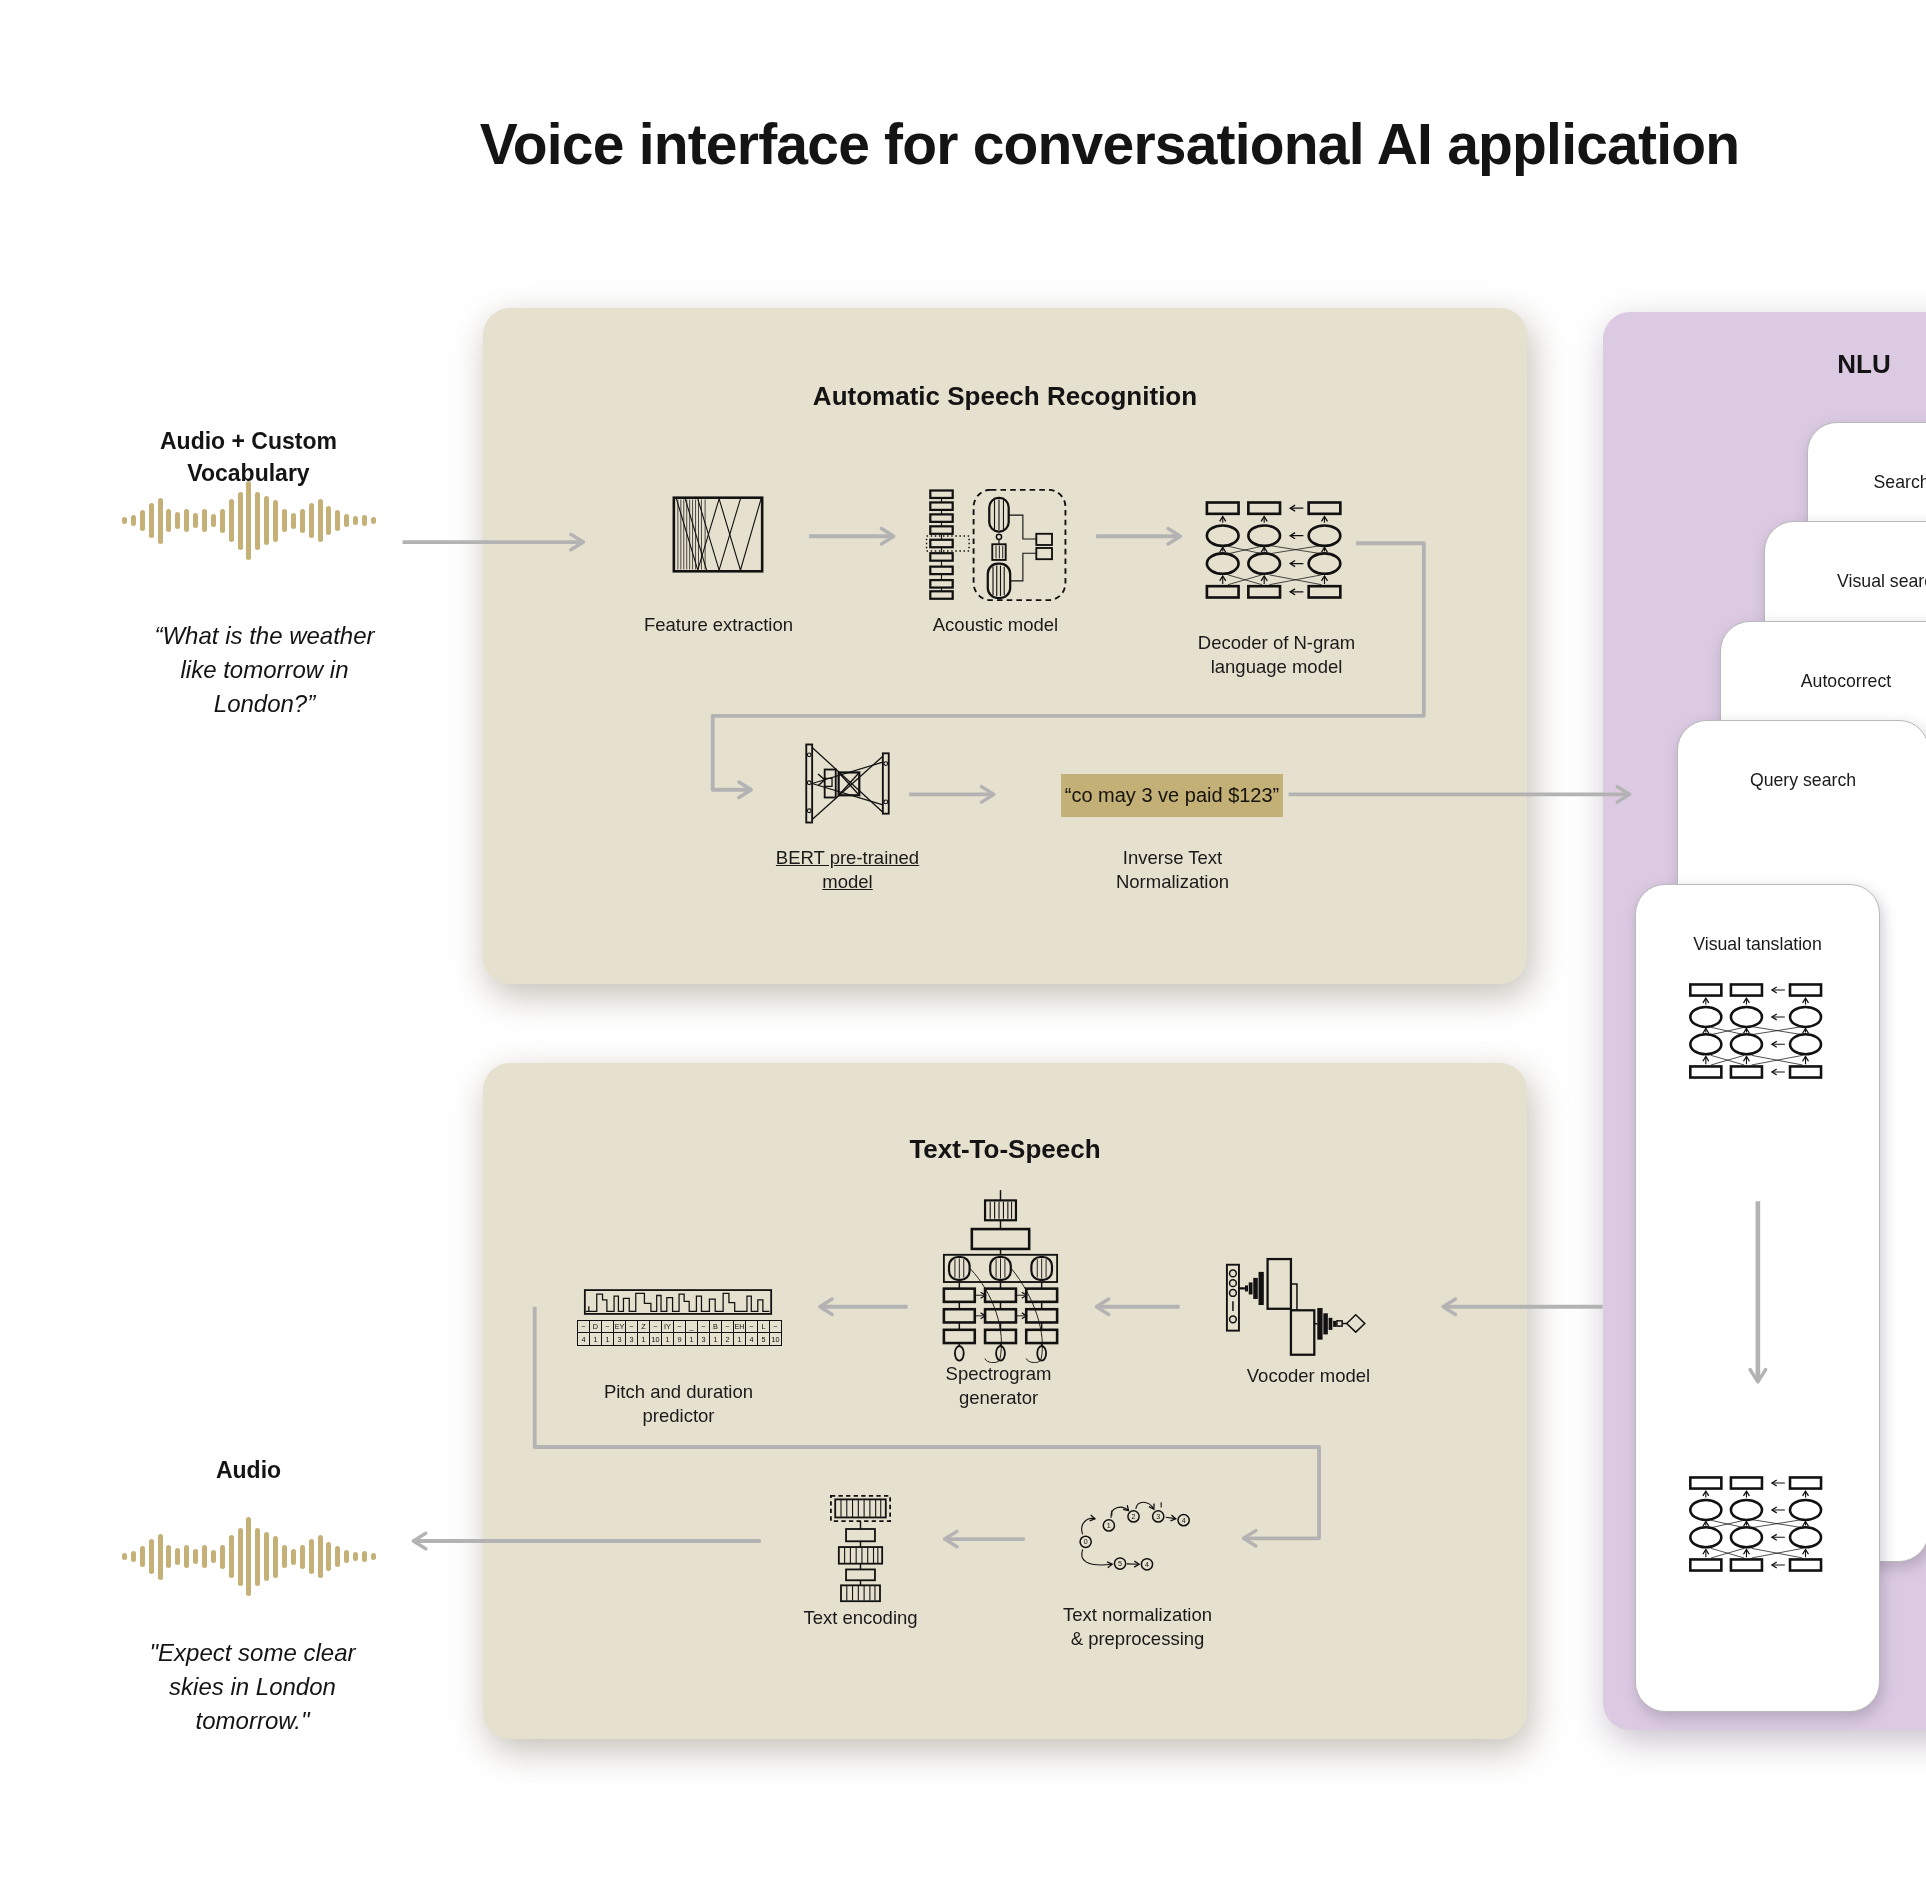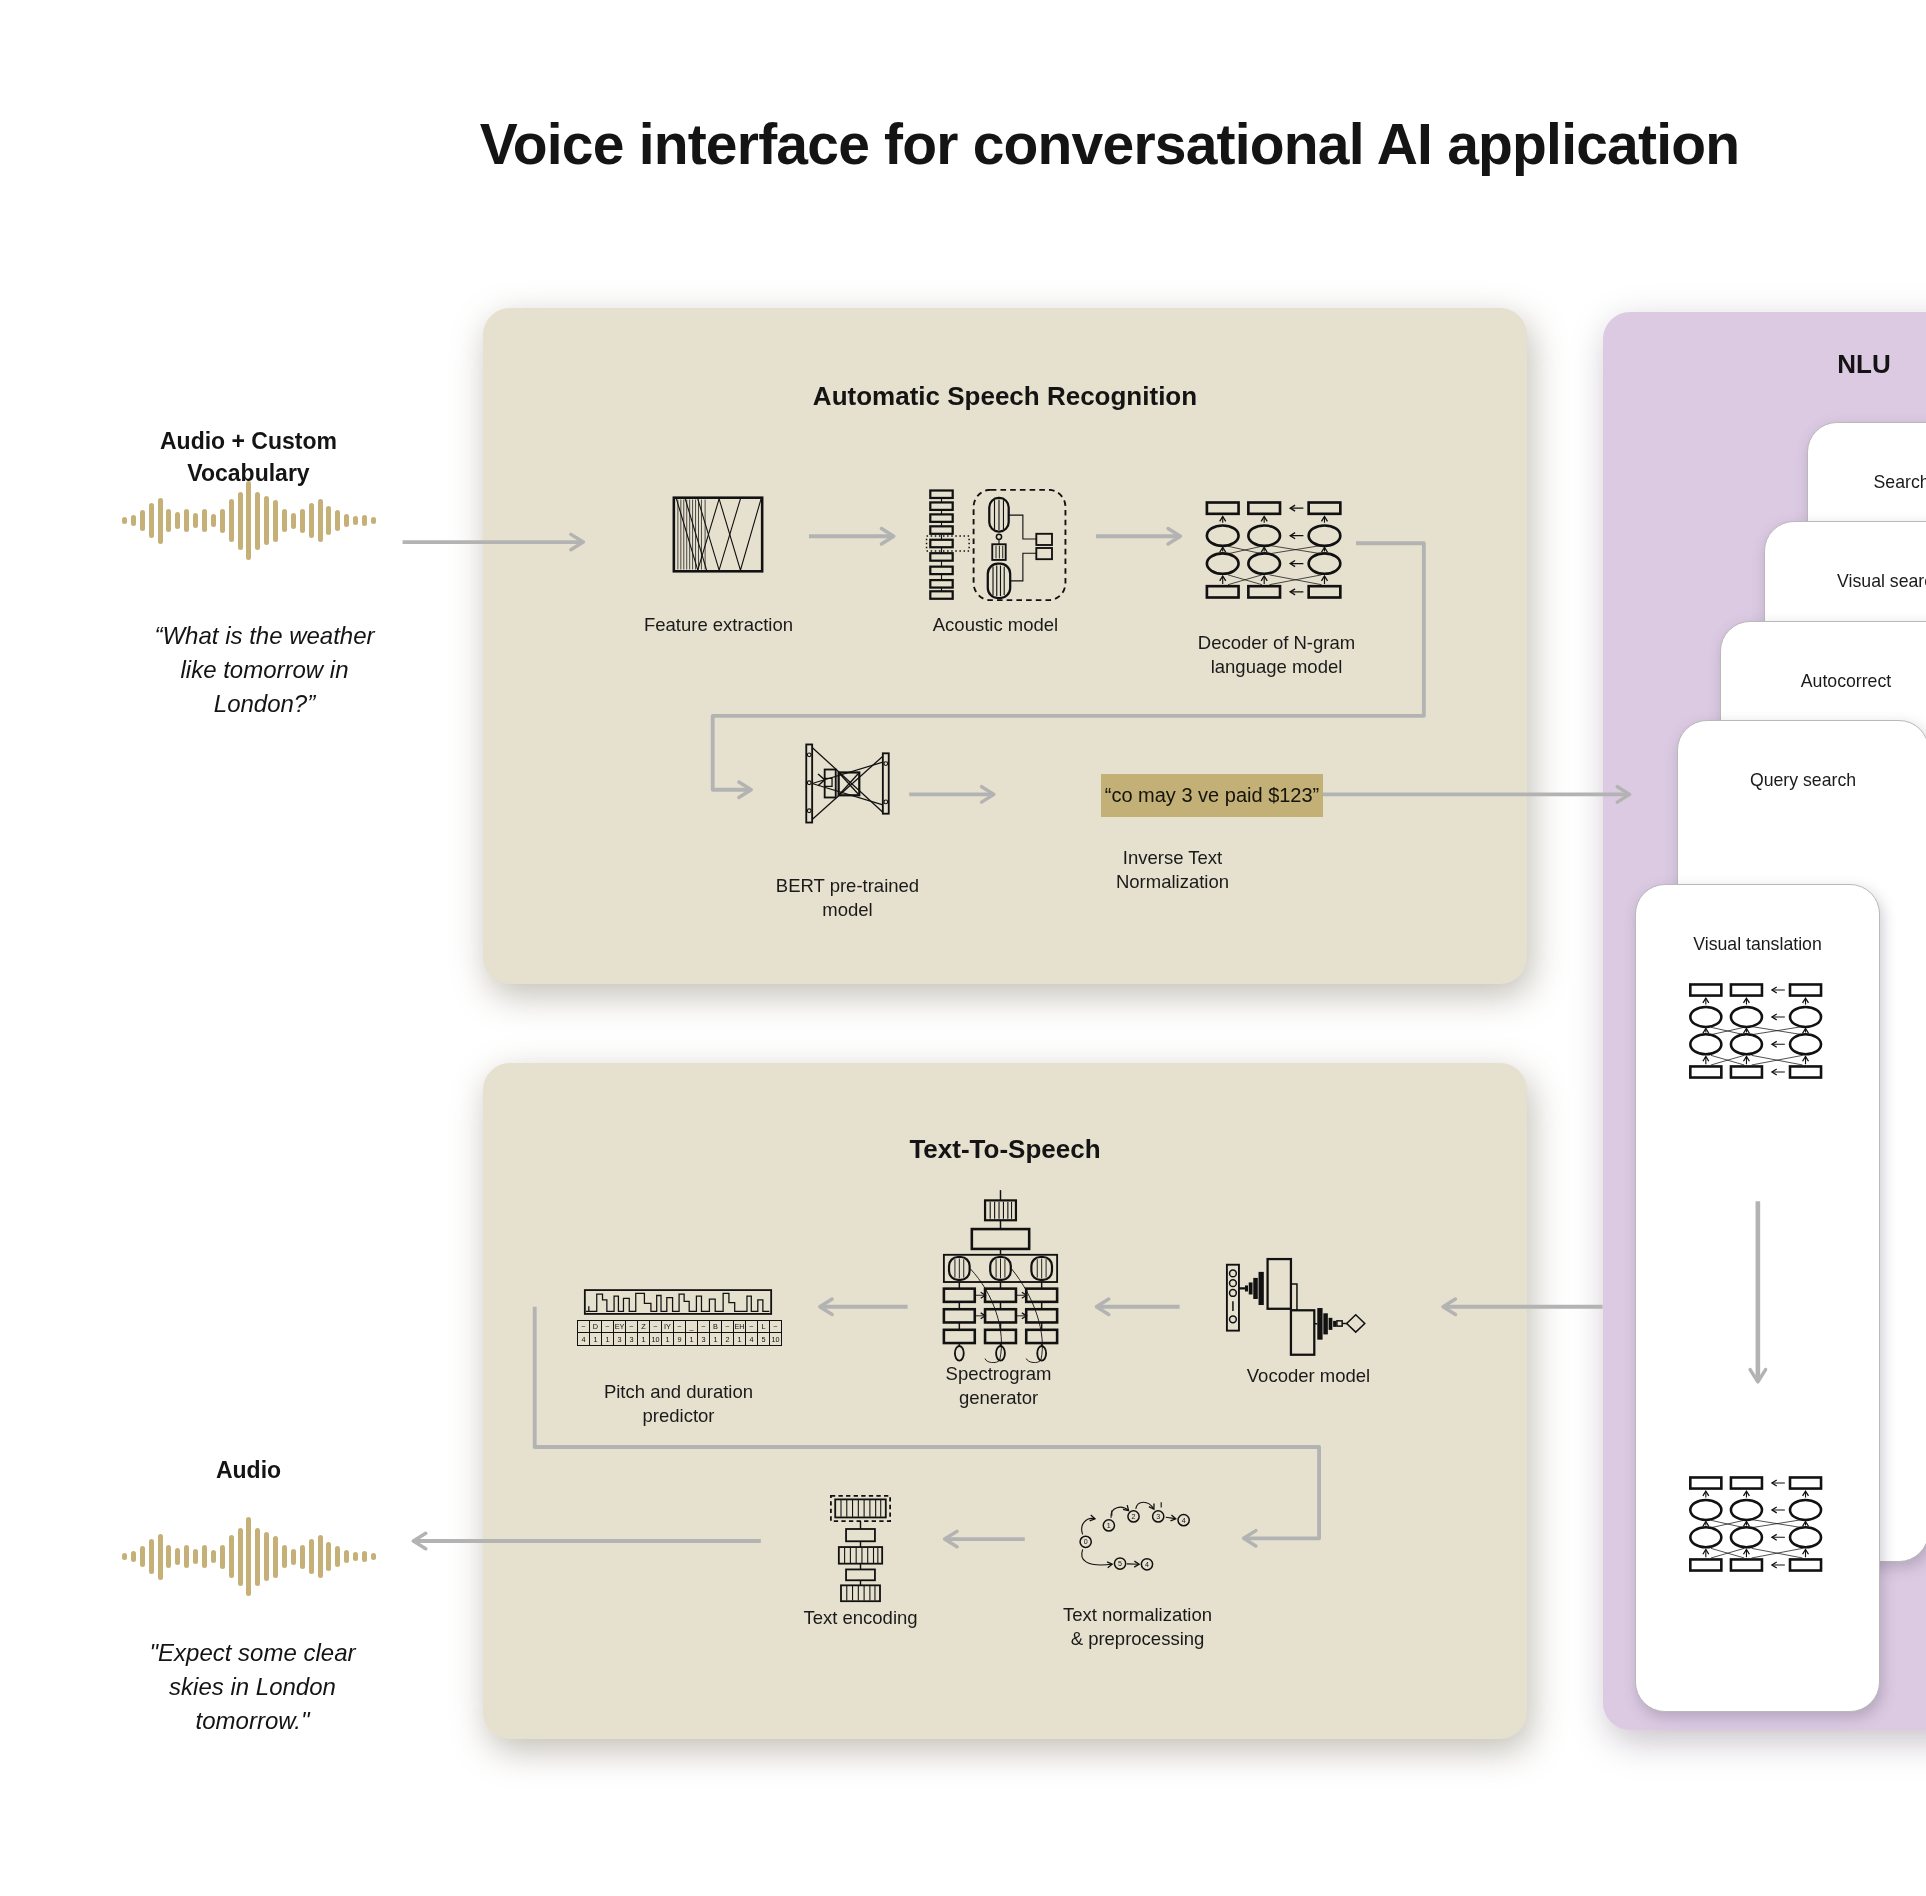--- a/index.html
+++ b/index.html
@@ -11,21 +11,21 @@
   .box{position:absolute;border-radius:27px;}
   .beige{background:#e6e0ce;box-shadow:4.6px 11.6px 35px rgba(125,115,95,.45);}
   .purple{background:#dccae3;box-shadow:4.6px 11.6px 35px rgba(120,105,125,.40);}
   .box-title{font-size:26px;font-weight:700;}
   .side-head{font-size:23px;font-weight:700;line-height:1.4;margin-top:24px;}
   .quote{font-size:24px;font-style:italic;line-height:1.42;}
   .node-label{font-size:18.5px;line-height:1.3;color:#1a1a1a;}
   .wave{display:flex;align-items:center;height:81px;}
   .wbar{width:5px;border-radius:3.1px;background:#c5b078;margin-right:3.9px;flex:none;}
   .wbar:last-child{margin-right:0;}
-  .hl-box{position:absolute;background:#c2b077;display:flex;align-items:center;justify-content:center;font-size:20px;color:#16130a;margin-left:40px;}
+  .hl-box{position:absolute;background:#c2b077;display:flex;align-items:center;justify-content:center;font-size:20px;color:#16130a;}
   .nlu-card{position:absolute;background:#ffffff;border:1.5px solid #b9b9b9;border-radius:30px;box-shadow:2.3px 5.4px 14px rgba(95,85,105,.30);}
   .card-label{position:absolute;top:49px;left:0;width:100%;text-align:center;font-size:17.7px;color:#1a1a1a;}
   .ptable{display:grid;grid-template-columns:repeat(17,12px);grid-auto-rows:12.7px;border-left:0.8px solid #111;border-top:0.8px solid #111;background:transparent;}
   .pcell{border-right:0.8px solid #111;border-bottom:0.8px solid #111;font-size:7.3px;display:flex;align-items:center;justify-content:center;color:#111;}
   svg{display:block;}
 </style>
 </head>
 <body>
 
 <div id="canvas">
@@ -422,21 +422,21 @@
   <svg class="abs" style="left:803px;top:743px;" width="89" height="81" viewBox="0 0 240 220">
       <use href="#sym-bert"></use>
     </svg>
 
   <div class="abs ctr node-label" style="left:603px;top:613px;width:231px;">Feature extraction</div>
   <div class="abs ctr node-label" style="left:880px;top:613px;width:231px;">Acoustic model</div>
   <div class="abs ctr node-label" style="left:1161px;top:631px;width:231px;">
     <span style="display:block">Decoder of N-gram</span>
     <span style="display:block">language model</span>
   </div>
-  <div class="abs ctr node-label" style="left:732px;top:874px;width:231px;">
+  <div class="abs ctr node-label" style="left:732px;top:846px;width:231px;text-decoration:underline;">
     <span style="display:block">BERT pre-trained</span>
     <span style="display:block">model</span>
   </div>
   <div class="hl-box" style="left:1061px;top:774px;width:222px;height:43px;">“co may 3 ve paid $123”</div>
   <div class="abs ctr node-label" style="left:1057px;top:846px;width:231px;">
     <span style="display:block">Inverse Text</span>
     <span style="display:block">Normalization</span>
   </div>
 
   <svg class="abs" style="left:1223px;top:1244px;" width="166" height="113" viewBox="0 0 440 300">

